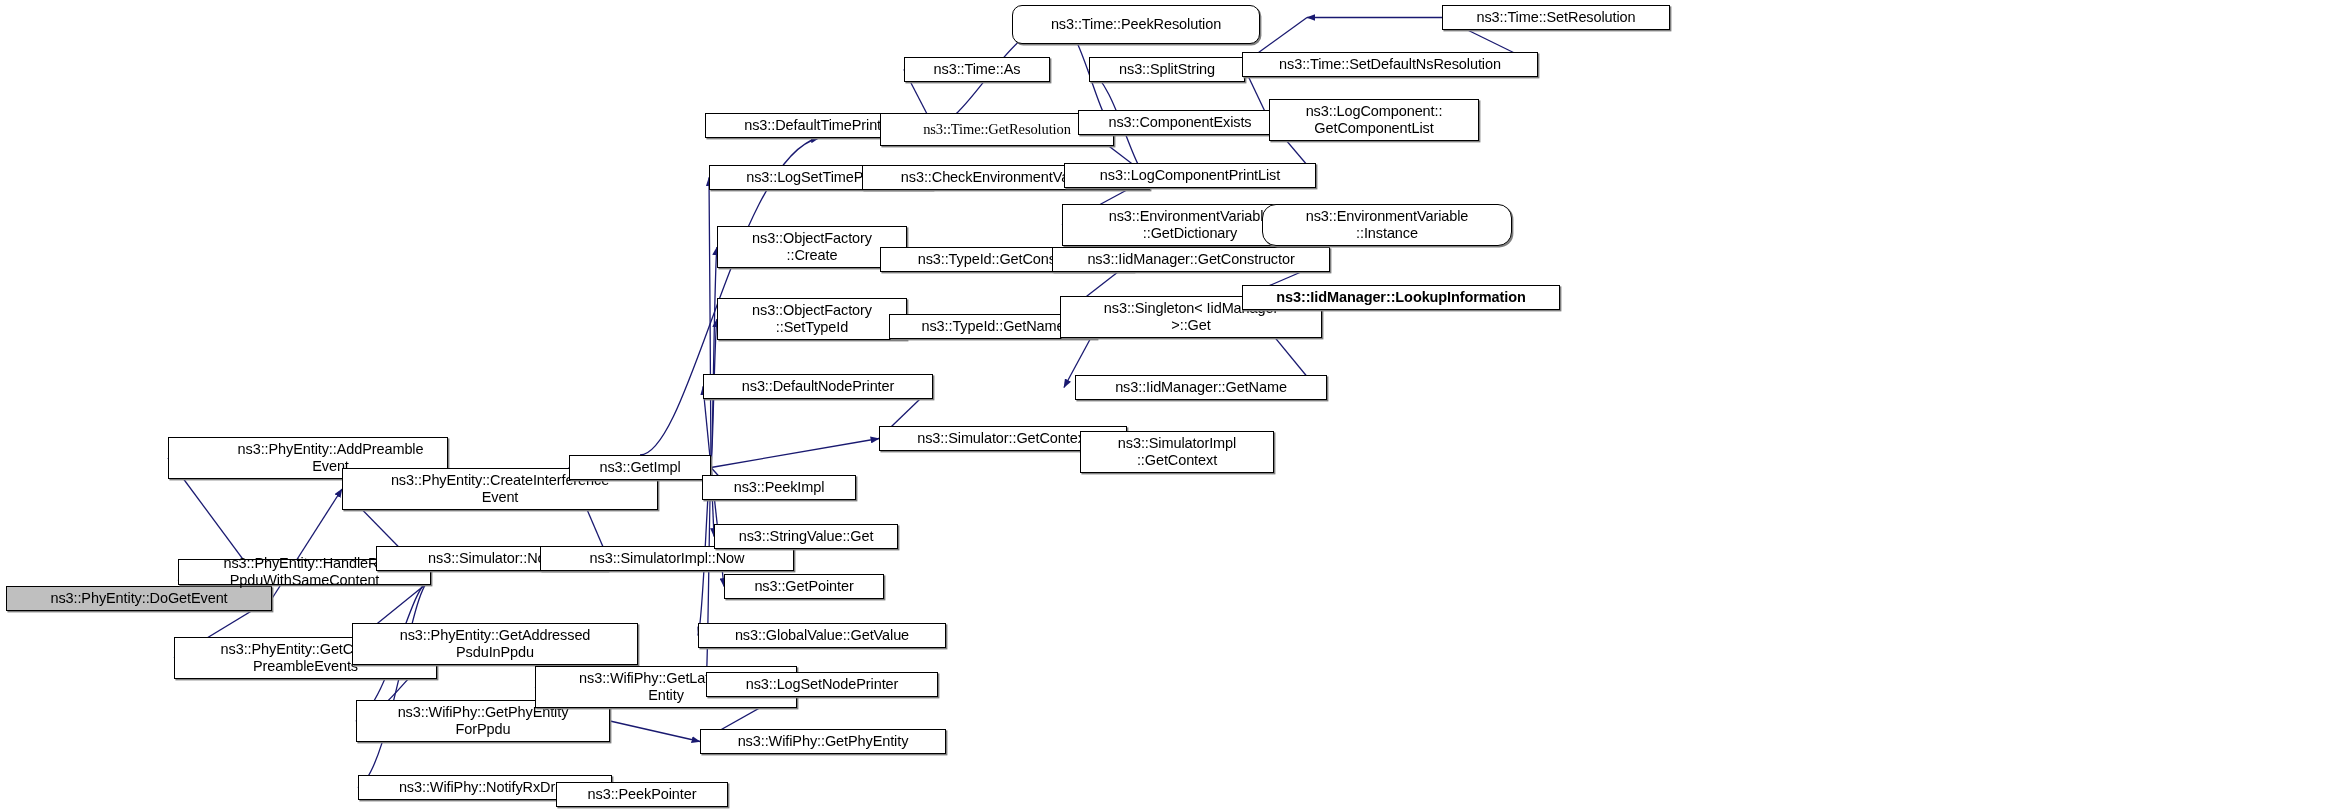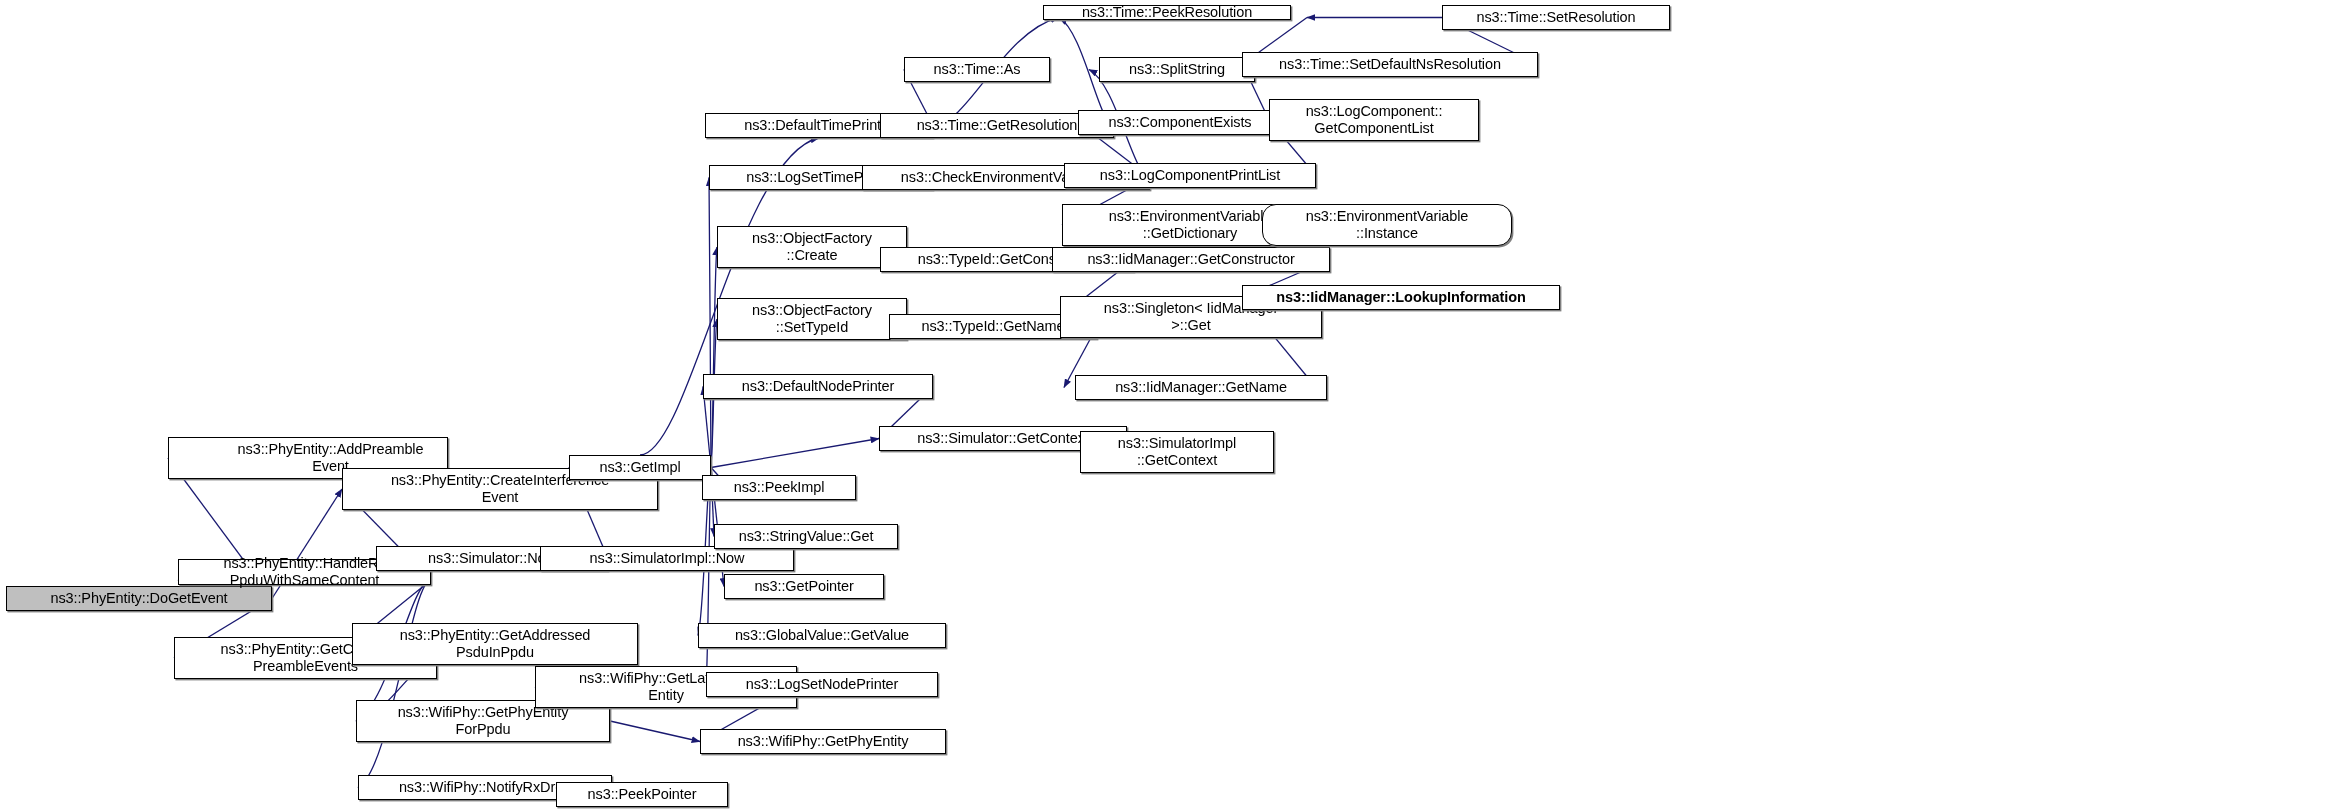--- a/index.html
+++ b/index.html
@@ -145,27 +145,27 @@
       <div class="gnode" style="left: 717px; top: 298px; width: 190px; height: 42px;"><span>ns3::ObjectFactory
 ::SetTypeId</span></div>
       <div class="gnode" style="left: 703px; top: 374px; width: 230px; height: 25px;"><span>ns3::DefaultNodePrinter</span></div>
       <div class="gnode" style="left: 702px; top: 475px; width: 154px; height: 25px;"><span>ns3::PeekImpl</span></div>
       <div class="gnode" style="left: 714px; top: 524px; width: 184px; height: 25px;"><span>ns3::StringValue::Get</span></div>
       <div class="gnode" style="left: 724px; top: 574px; width: 160px; height: 25px;"><span>ns3::GetPointer</span></div>
       <div class="gnode" style="left: 698px; top: 623px; width: 248px; height: 25px;"><span>ns3::GlobalValue::GetValue</span></div>
       <div class="gnode" style="left: 706px; top: 672px; width: 232px; height: 25px;"><span>ns3::LogSetNodePrinter</span></div>
       <div class="gnode" style="left: 700px; top: 729px; width: 246px; height: 25px;"><span>ns3::WifiPhy::GetPhyEntity</span></div>
       <div class="gnode" style="left: 904px; top: 57px; width: 146px; height: 25px;"><span>ns3::Time::As</span></div>
-      <div class="gnode" style="left: 880px; top: 113px; width: 234px; height: 25px;"><span>ns3::Time::GetResolution</span></div>
+      <div class="gnode" style="left: 880px; top: 113px; width: 234px; height: 33px; font-family: Liberation Serif, serif;"><span>ns3::Time::GetResolution</span></div>
       <div class="gnode" style="left: 862px; top: 165px; width: 288px; height: 25px;"><span>ns3::CheckEnvironmentVariables</span></div>
       <div class="gnode" style="left: 880px; top: 247px; width: 254px; height: 25px;"><span>ns3::TypeId::GetConstructor</span></div>
       <div class="gnode" style="left: 889px; top: 314px; width: 208px; height: 25px;"><span>ns3::TypeId::GetName</span></div>
       <div class="gnode" style="left: 879px; top: 426px; width: 248px; height: 25px;"><span>ns3::Simulator::GetContext</span></div>
-      <div class="gnode" style="left: 1043px; top: 5px; width: 248px; height: 15px;"><span>ns3::Time::PeekResolution</span></div>
-      <div class="gnode" style="left: 1089px; top: 57px; width: 156px; height: 25px; margin-left: 10px;"><span>ns3::SplitString</span></div>
+      <div class="gnode" style="left: 1012px; top: 5px; width: 248px; height: 39px; border-radius: 10px;"><span>ns3::Time::PeekResolution</span></div>
+      <div class="gnode" style="left: 1089px; top: 57px; width: 156px; height: 25px;"><span>ns3::SplitString</span></div>
       <div class="gnode" style="left: 1078px; top: 110px; width: 204px; height: 25px;"><span>ns3::ComponentExists</span></div>
       <div class="gnode" style="left: 1064px; top: 163px; width: 252px; height: 25px;"><span>ns3::LogComponentPrintList</span></div>
       <div class="gnode" style="left: 1062px; top: 204px; width: 256px; height: 42px;"><span>ns3::EnvironmentVariable
 ::GetDictionary</span></div>
       <div class="gnode" style="left: 1052px; top: 247px; width: 278px; height: 25px;"><span>ns3::IidManager::GetConstructor</span></div>
       <div class="gnode" style="left: 1060px; top: 296px; width: 262px; height: 42px;"><span>ns3::Singleton&lt; IidManager
 &gt;::Get</span></div>
       <div class="gnode" style="left: 1064px; top: 375px; width: 252px; height: 25px; margin-left: 11px;"><span>ns3::IidManager::GetName</span></div>
       <div class="gnode" style="left: 1080px; top: 431px; width: 194px; height: 42px;"><span>ns3::SimulatorImpl
 ::GetContext</span></div>

